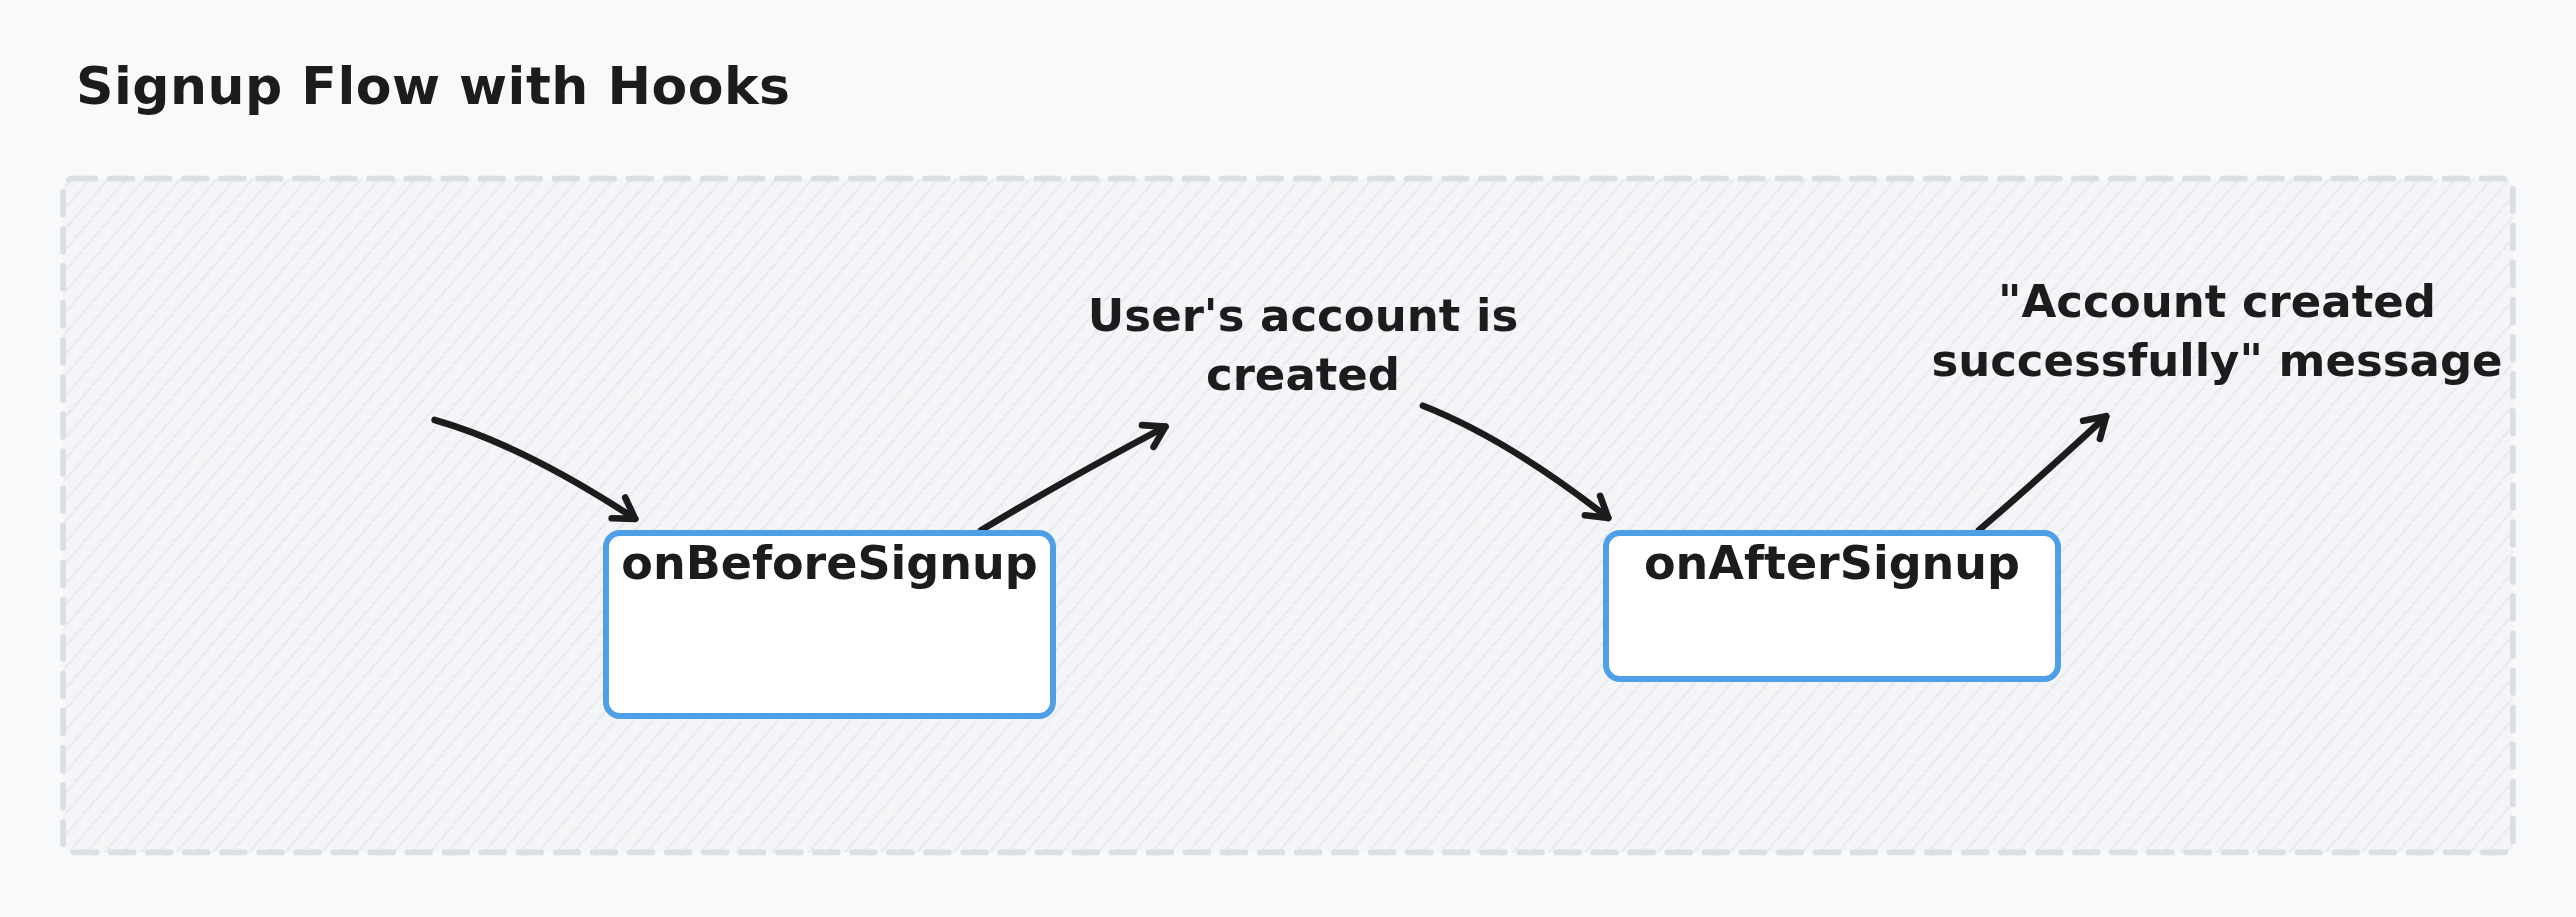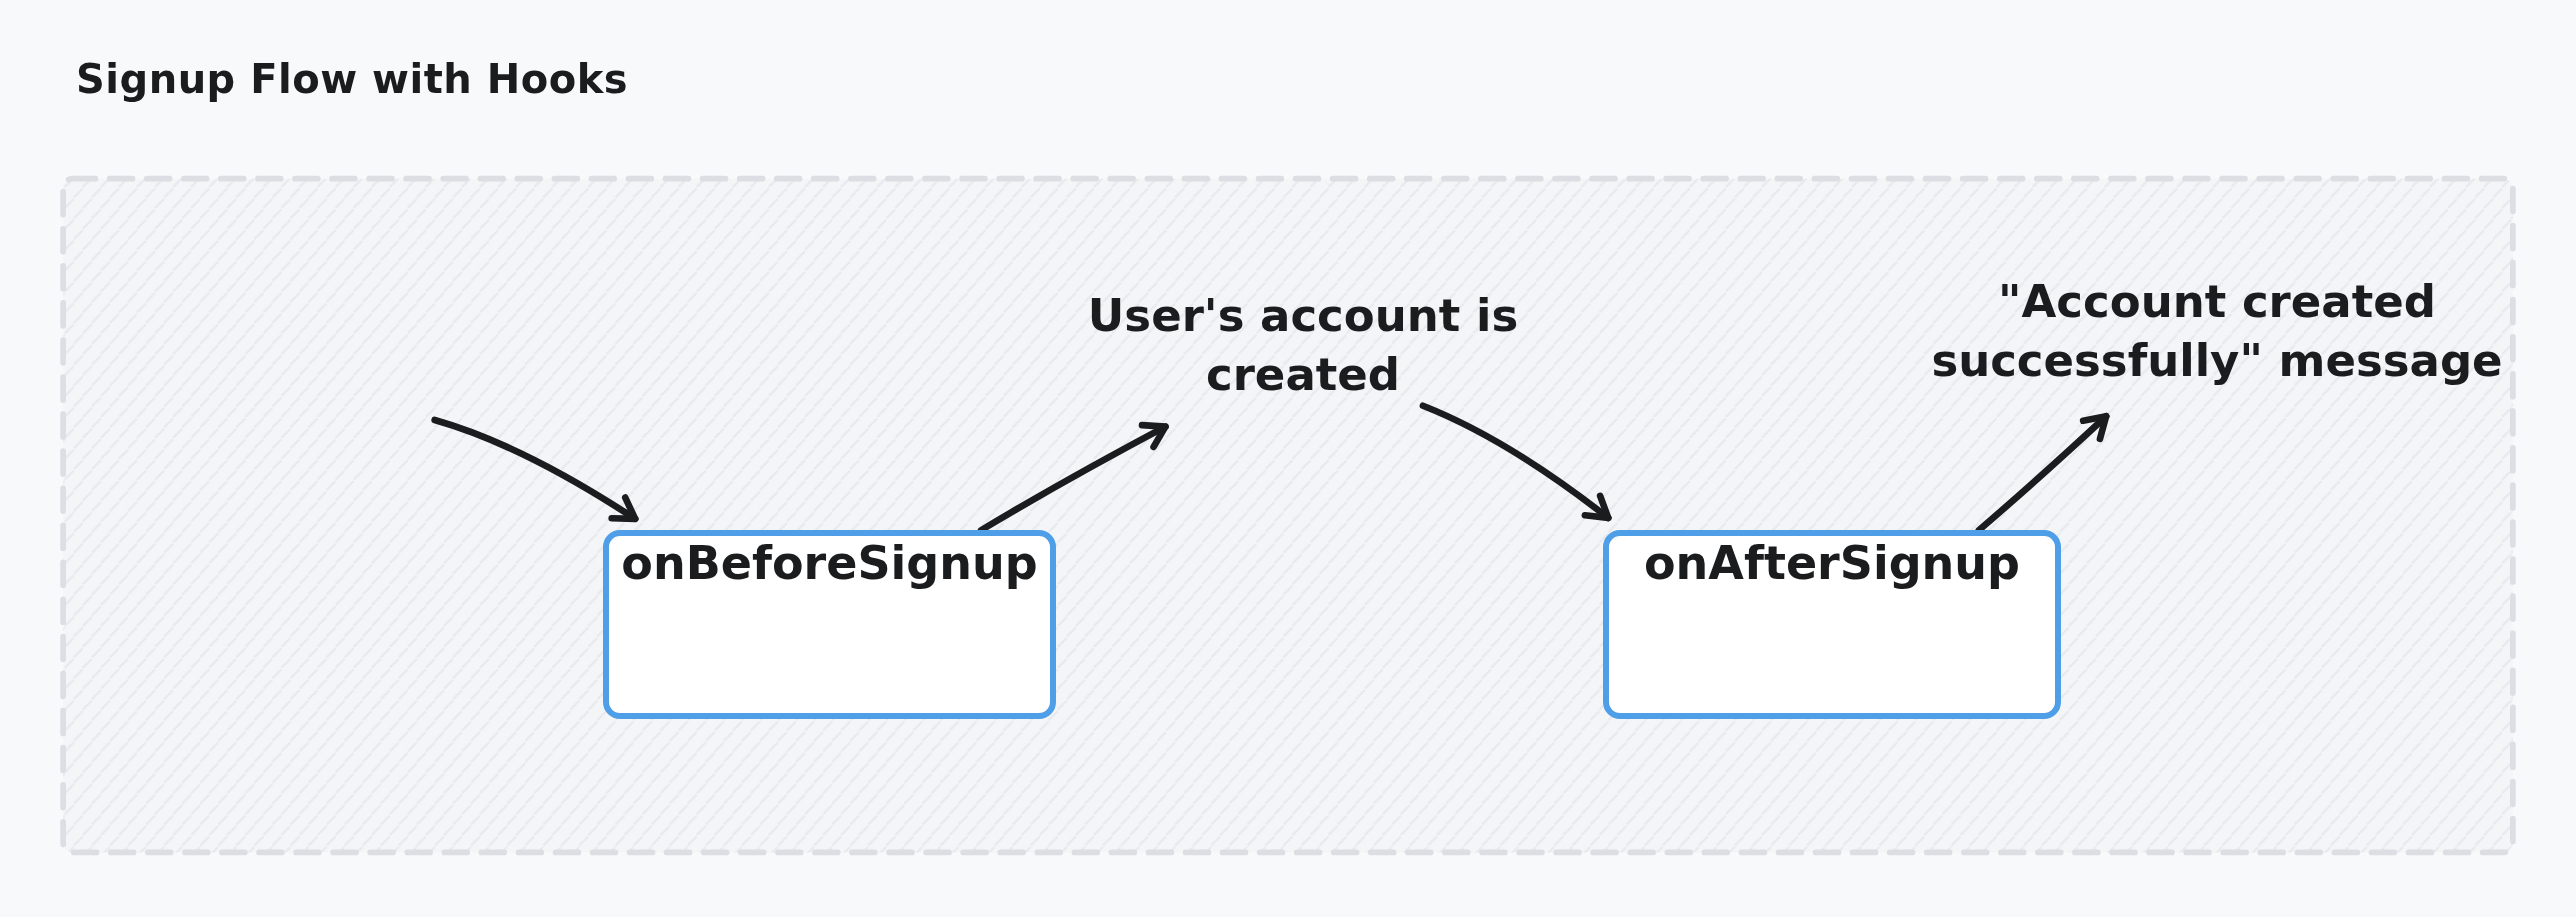--- a/index.html
+++ b/index.html
@@ -17,21 +17,21 @@
     background:var(--background);
     font-family:"DejaVu Sans","Liberation Sans",sans-serif;
     color:var(--ink);
   }
   .canvas{position:relative;width:2576px;height:917px;}
   .layer{position:absolute;left:0;top:0;}
 
   .diagram-title{
     position:absolute;
     left:76px;top:55px;
-    font-size:40px;
+    font-size:52px;
     font-weight:700;
     line-height:1.2;
     color:var(--ink);
     letter-spacing:0.5px;
     text-align:center;
   }
 
   .frame-fill-rect{fill:var(--frame-fill);}
   .frame-border-rect{
     fill:none;
@@ -74,21 +74,21 @@
     background:var(--box-fill);
     border:6.7px solid var(--accent-blue);
     border-radius:17px;
     display:flex;
     justify-content:center;
     font-size:46px;
     font-weight:700;
     color:var(--ink);
   }
   .hook-box.b1{left:603px;top:530px;width:453px;height:189px;}
-  .hook-box.b2{left:1603px;top:530px;width:458px;height:189px;}
+  .hook-box.b2{left:1603px;top:530px;width:458px;height:152px;}
 </style>
 </head>
 <body>
 
 <div class="canvas">
 
   <svg class="layer" width="2576" height="917" viewBox="0 0 2710 965">
     <defs>
       <pattern id="hatch" width="19" height="22" patternUnits="userSpaceOnUse">
         <line class="hatch-line" x1="2" y1="9" x2="10" y2="1"></line>

